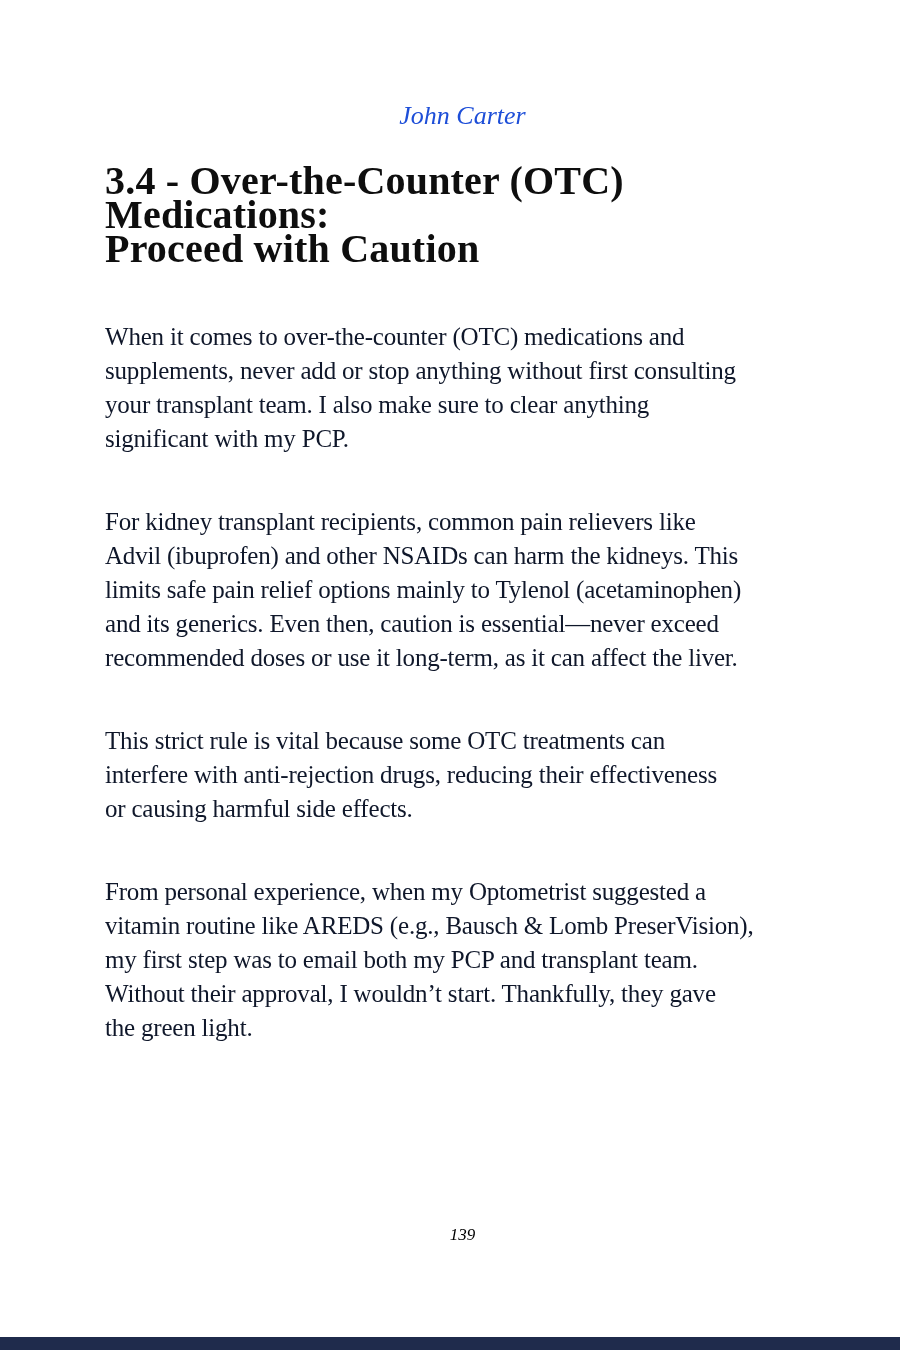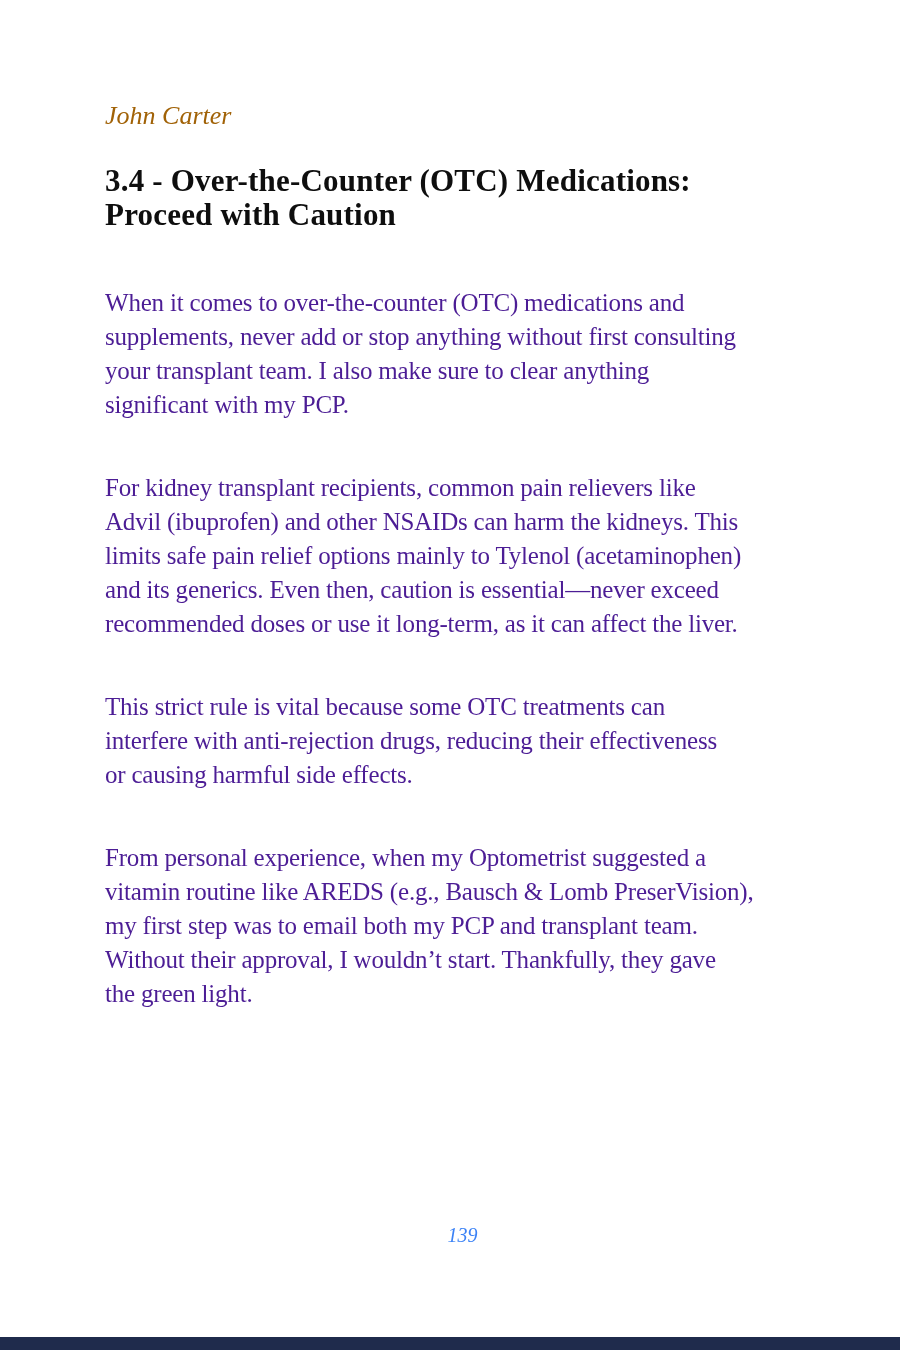--- a/index.html
+++ b/index.html
@@ -15,58 +15,59 @@
     overflow: hidden;
     font-family: "Liberation Serif", "DejaVu Serif", serif;
     color: #161616;
   }
   .content {
     margin-left: 105px;
     margin-right: 42px;
   }
   .running-header {
     padding-top: 101px;
+    text-align: center;
     font-style: italic;
     font-size: 26px;
     line-height: 30px;
-    color: #a16207;
+    color: #1d4ed8;
     
     margin-left: 105px;
     margin-right: 80px;
   }
   h1.section-heading {
     margin: 33px 0 0 0;
-    font-size: 31px;
+    font-size: 40px;
     line-height: 34px;
     font-weight: bold;
     color: #0e0e0e;
     white-space: pre-line;
     letter-spacing: 0.2px;
   }
   p.body-paragraph {
     margin: 49px 0 0 0;
     font-size: 25px;
     line-height: 34px;
     letter-spacing: -0.2px;
     white-space: pre-line;
-    color: #4c1d95;
+    color: #0f172a;
   }
   p.body-paragraph.first {
     margin-top: 54px;
   }
   .page-number {
     position: absolute;
     top: 1220px;
     left: 105px;
     width: 715px;
     text-align: center;
     font-style: italic;
-    font-size: 20px;
+    font-size: 17px;
     line-height: 30px;
-    color: #3b82f6;
+    color: #000000;
   }
   .bottom-bar {
     position: absolute;
     left: 0;
     bottom: 0;
     width: 100%;
     height: 13px;
     background: #1f2b4c;
   }
 </style>

